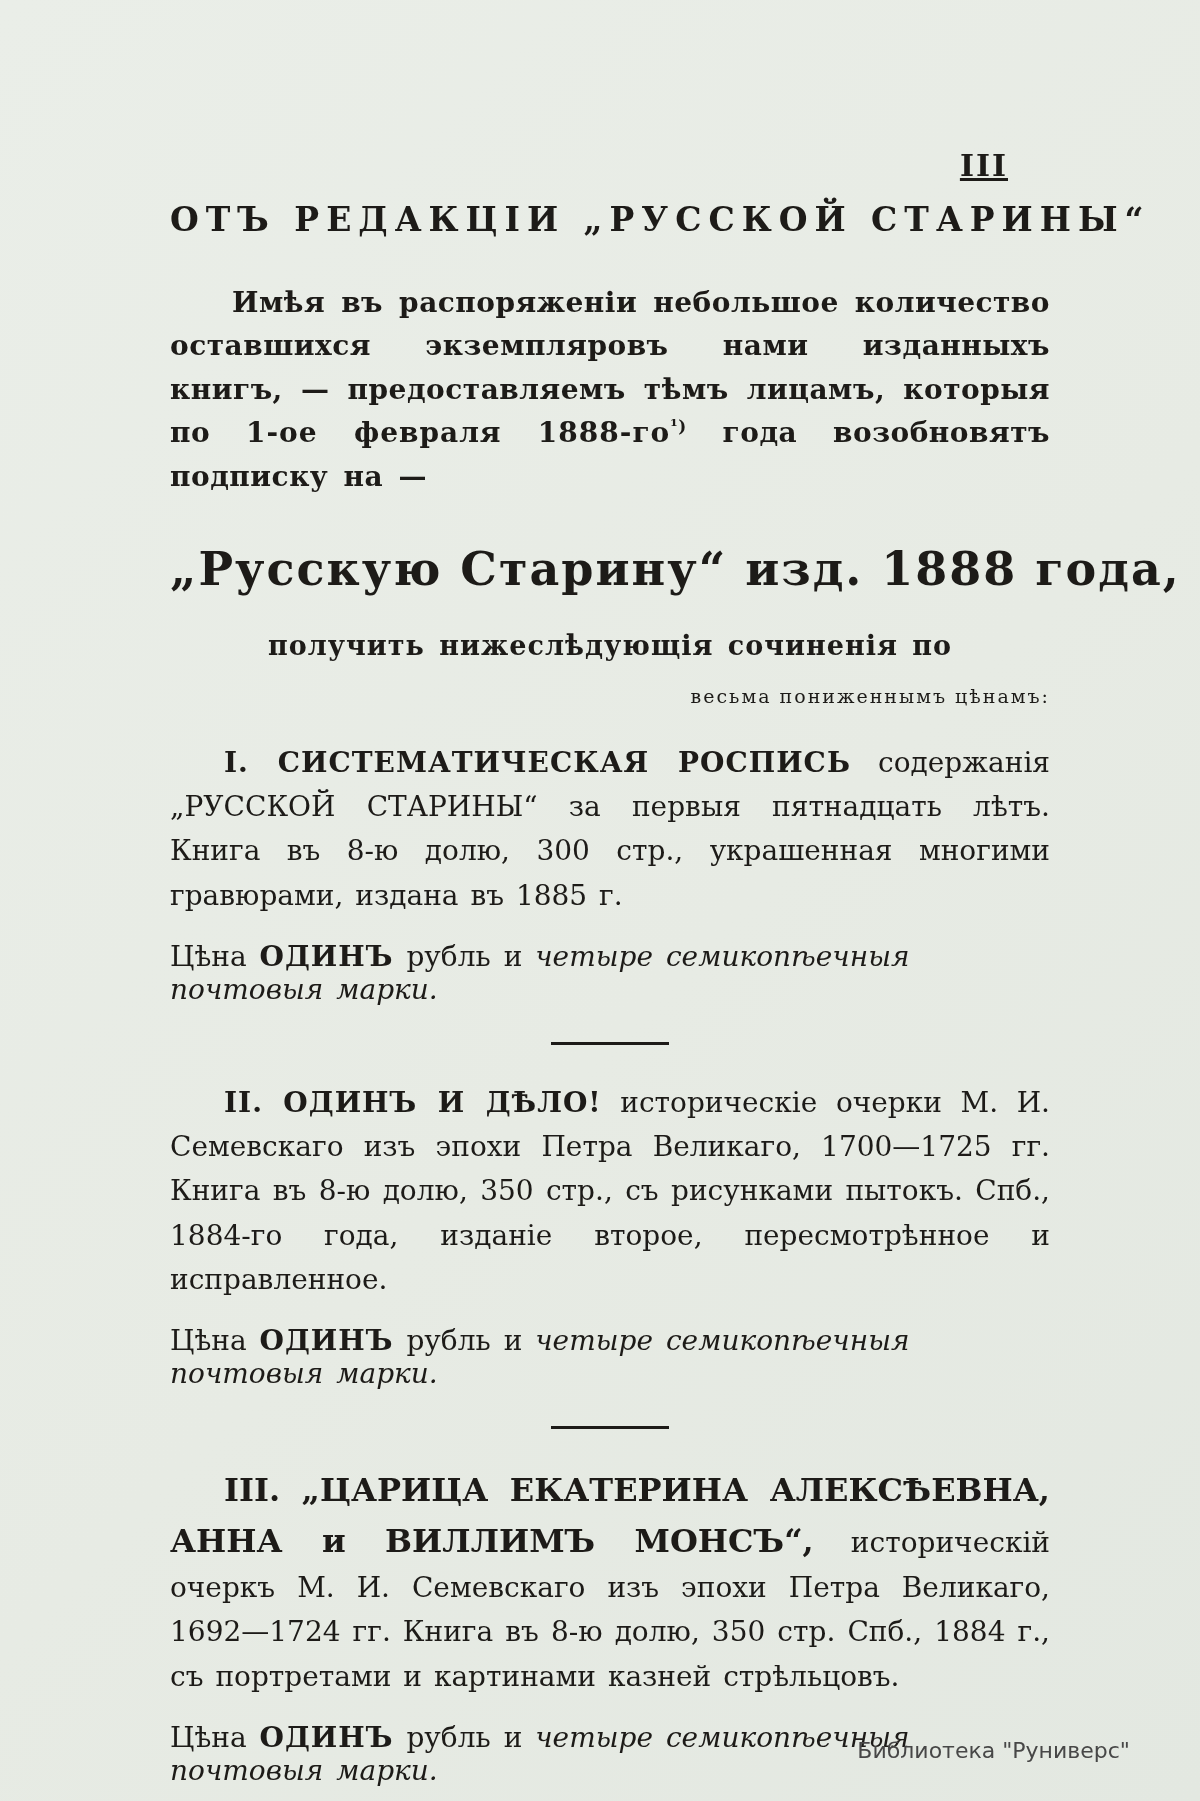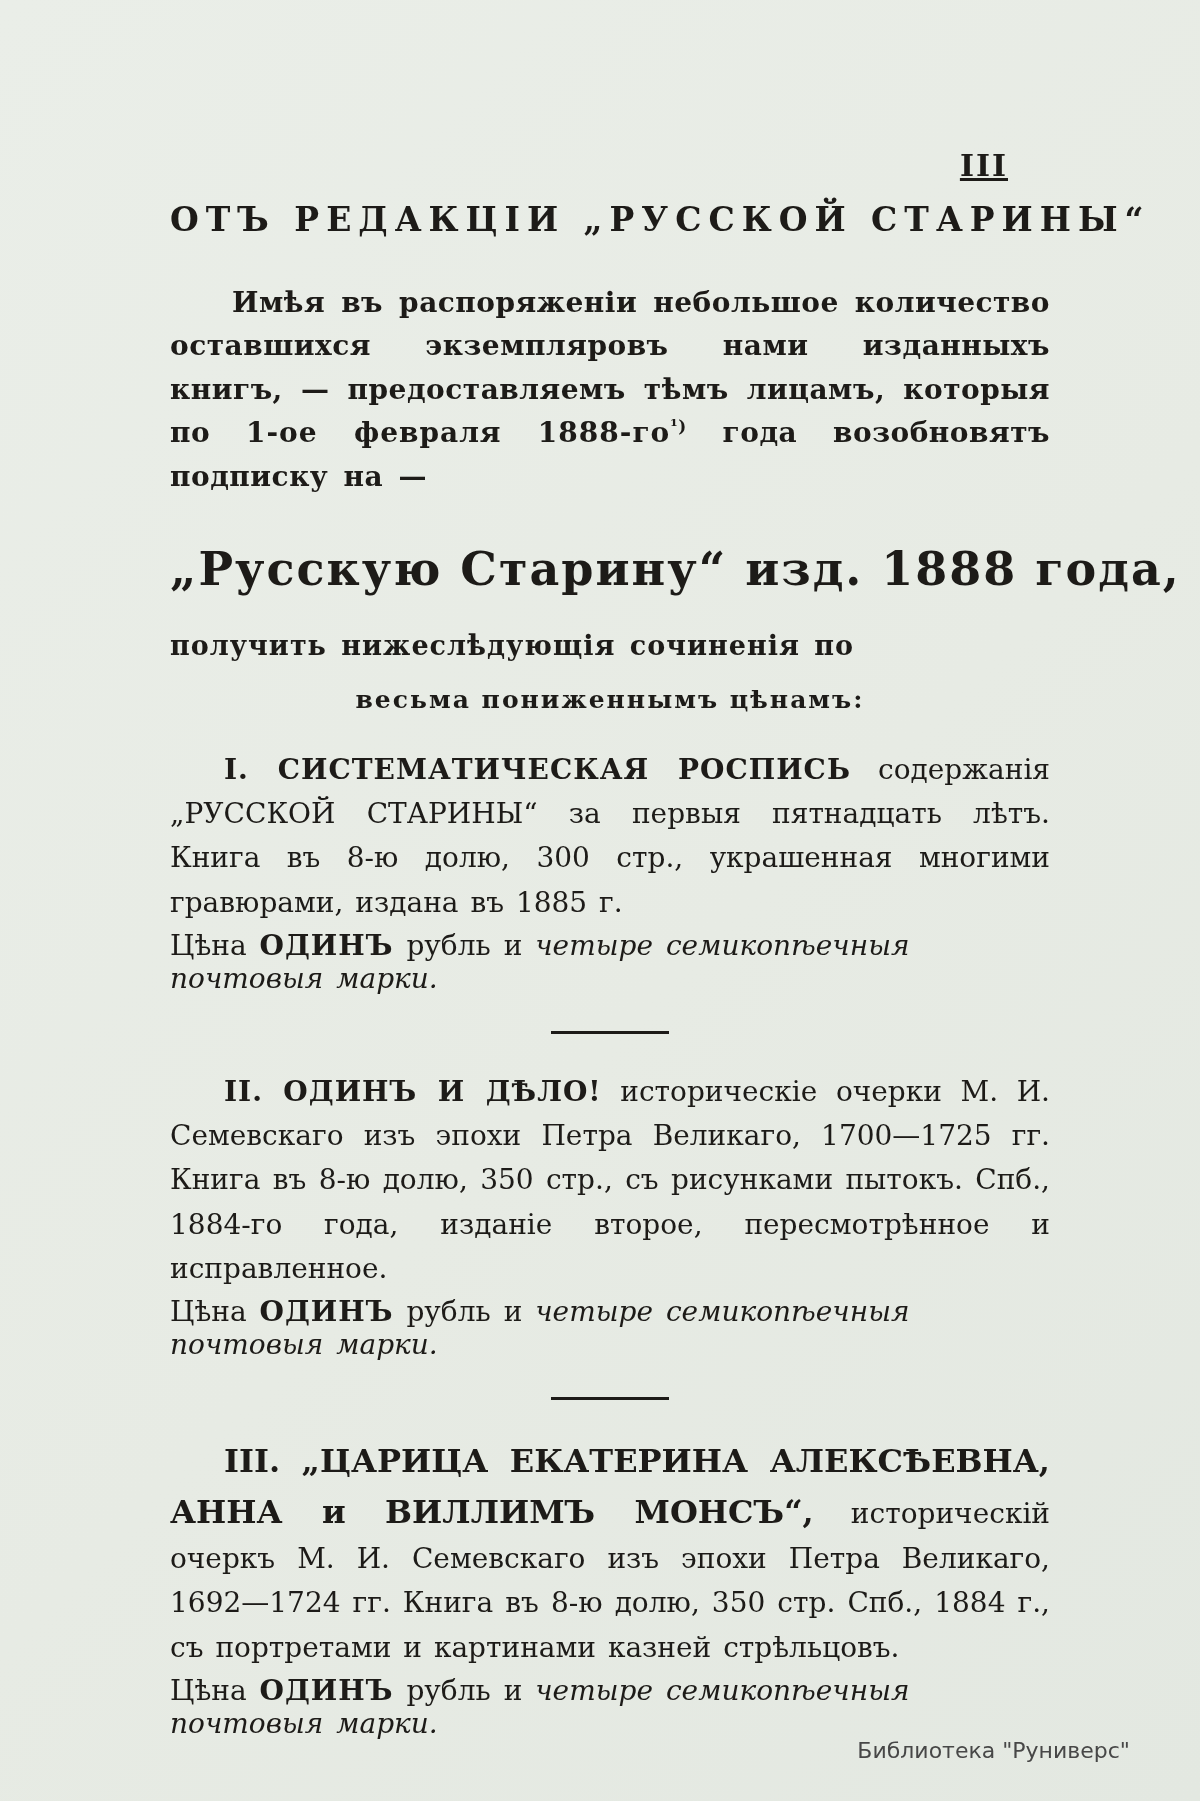--- a/index.html
+++ b/index.html
@@ -45,52 +45,52 @@
   }
   .offer-heading {
     text-align: right;
     font-size: 46px;
     font-weight: bold;
     letter-spacing: 2px;
     margin: 44px 0 34px 0;
     white-space: nowrap;
   }
   .offer-sub1 {
-    text-align: left;
+    text-align: center;
     font-size: 27px;
     font-weight: bold;
     letter-spacing: 1px;
     word-spacing: 4px;
     margin-bottom: 24px;
   }
   .offer-sub2 {
-    text-align: center;
-    font-size: 25px;
-    font-weight: bold;
+    text-align: right;
+    font-size: 19px;
+    font-weight: normal;
     letter-spacing: 2px;
     margin-bottom: 34px;
   }
   .item-body {
     font-size: 28px;
     line-height: 1.58;
     text-align: justify;
     text-indent: 54px;
     word-spacing: 3px;
   }
   .item-title {
     font-weight: bold;
     letter-spacing: 1px;
   }
   .item-title.condensed {
     letter-spacing: 0px;
     font-size: 32px;
   }
   .price {
     font-size: 28px;
-    margin-top: 4px;
+    margin-top: 22px;
     word-spacing: 4px;
   }
   .bold { font-weight: bold; letter-spacing: 1px; }
   .italic { font-style: italic; }
   .fnref {
     font-size: 17px;
     vertical-align: super;
     font-weight: bold;
   }
   .divider {

